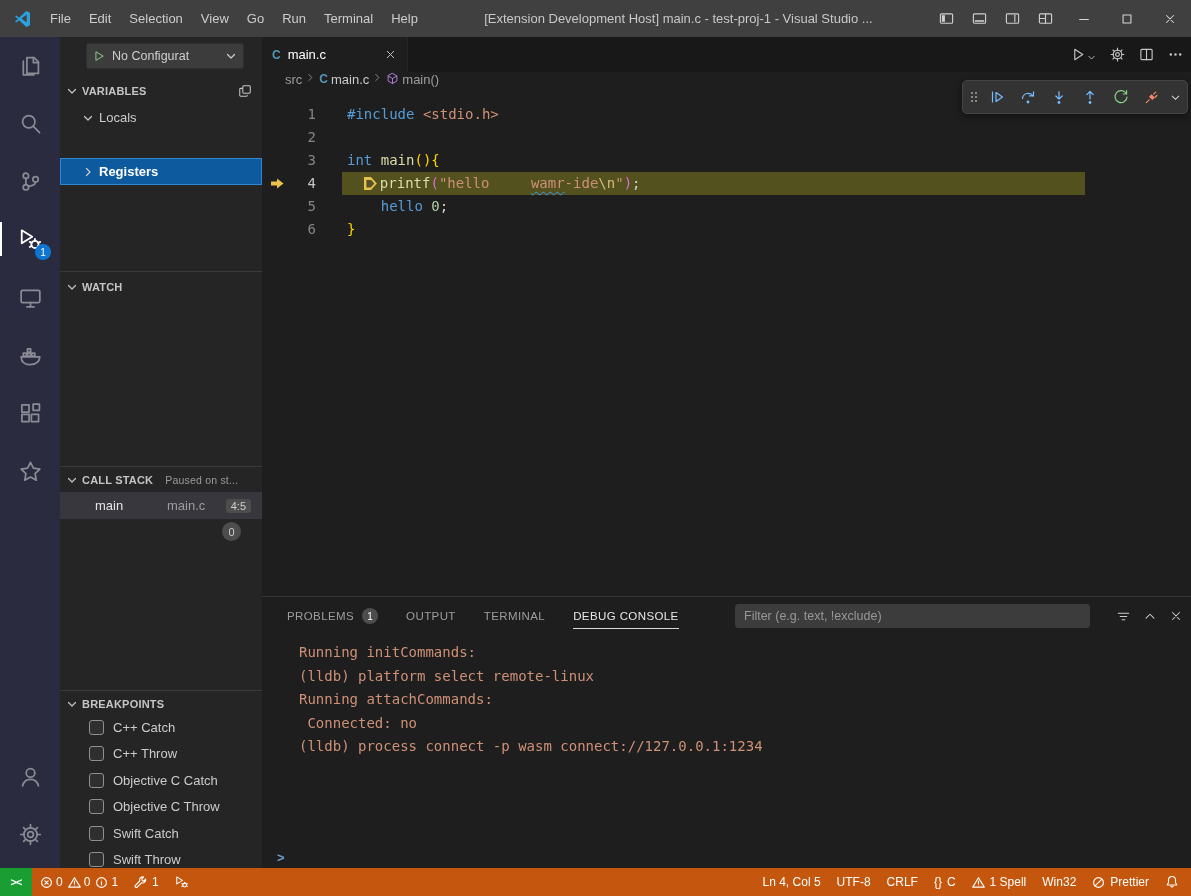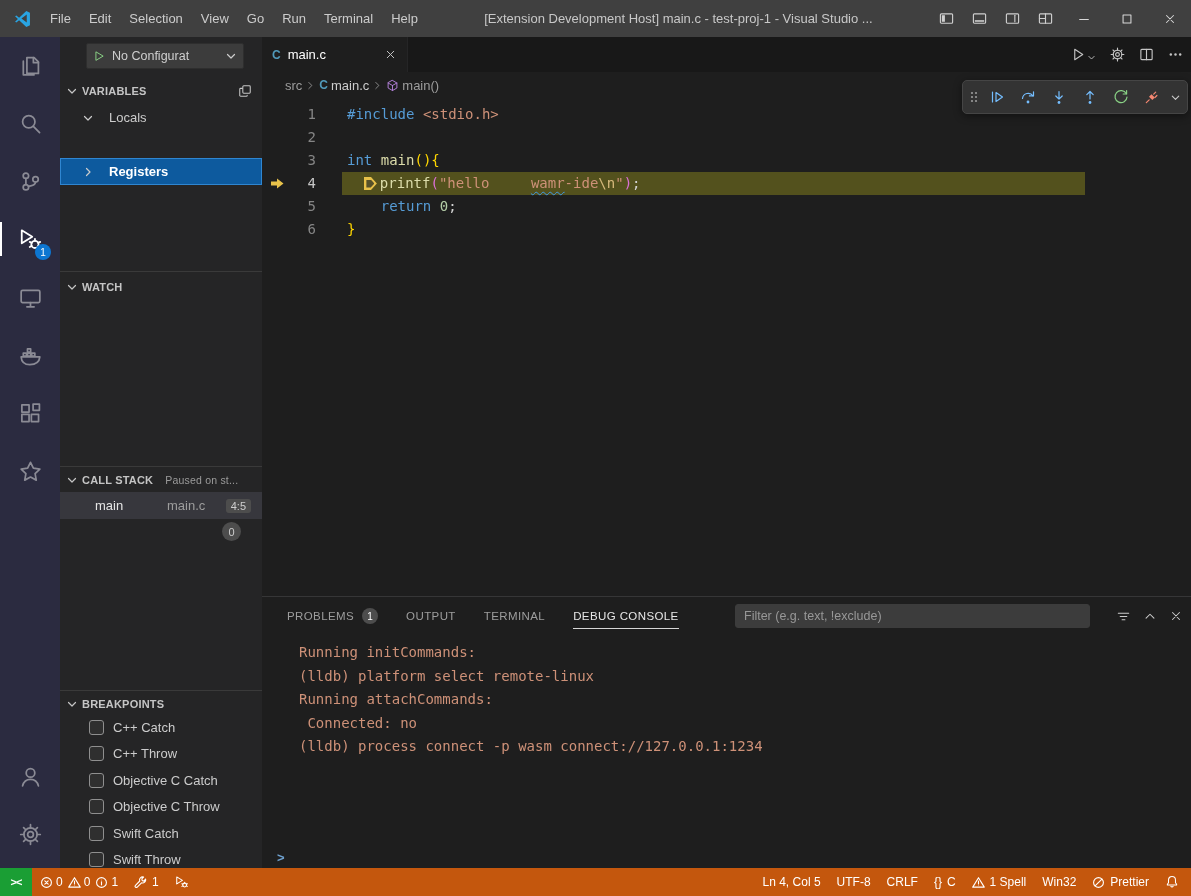--- a/index.html
+++ b/index.html
@@ -33,21 +33,21 @@
 
   
   #sidebar { position:absolute; left:60px; top:37px; width:202px; height:831px; background:#252526;
     font-size:13px; overflow:hidden; }
   .cfg-dd { position:absolute; left:26px; top:6px; width:158px; height:26px; background:#3c3c3c;
     border:1px solid #2e2e2e; border-radius:2px; display:flex; align-items:center; gap:6px; padding:0 6px; }
   .cfg-dd .lbl { flex:1; overflow:hidden; white-space:nowrap; font-size:12.5px; color:#cfcfcf; }
   .sec-head { position:absolute; left:0; right:0; height:26px; display:flex; align-items:center; gap:4px;
     padding-left:6px; font-size:11px; font-weight:bold; color:#c5c5c5; letter-spacing:.2px; }
   .sec-desc { font-weight:normal; font-size:10.5px; color:#9b9b9b; margin-left:8px; white-space:nowrap; overflow:hidden; }
-  .tree-row { position:absolute; left:0; right:0; height:27px; display:flex; align-items:center; gap:15px; padding-left:22px; }
+  .tree-row { position:absolute; left:0; right:0; height:27px; display:flex; align-items:center; gap:5px; padding-left:22px; }
   .tree-row.selected { background:var(--selection,#0d5a9e); outline:1px solid #2f86d1; outline-offset:-1px; }
   .divider { position:absolute; left:0; right:0; height:1px; background:#3a3a3a; }
   .cs-row { position:absolute; left:0; right:0; height:27px; background:#37373d; display:flex; align-items:center; padding-left:35px; }
   .cs-name { width:72px; color:#e4e4e4; }
   .cs-file { color:#9d9d9d; flex:1; }
   .cs-pill { margin-right:11px; background:#4d4d4d; color:#cfcfcf; font-size:11px; padding:1px 5px; border-radius:3px; }
   .cs-badge { position:absolute; width:19px; height:19px; border-radius:50%; background:#4d4d4d; color:#cccccc;
     font-size:11px; display:grid; place-items:center; }
   .bp-row { position:absolute; left:0; right:0; height:26px; display:flex; align-items:center; gap:9px; padding-left:29px; }
   .bp-check { appearance:none; width:15px; height:15px; border:1px solid #8f8f8f; background:#2f2f2f; border-radius:3px; }
@@ -55,21 +55,21 @@
 
   
   #editor-region { position:absolute; left:262px; top:37px; width:929px; height:559px; background:#1e1e1e; }
   #tabstrip { position:absolute; top:0; left:0; right:0; height:35px; background:#181818; display:flex; }
   .tab { width:146px; background:#1e1e1e; display:flex; align-items:center; gap:7px; padding:0 10px;
     color:#ffffff; font-size:13px; border-right:1px solid #252526; }
   .lang-c { color:#519aba; font-weight:bold; font-size:12px; }
   .tab-close { margin-left:auto; color:#c5c5c5; }
   .editor-actions { position:absolute; right:8px; top:0; height:35px; display:flex; align-items:center; gap:14px; color:#c5c5c5; }
   .ea-run { display:flex; align-items:flex-end; gap:1px; }
-  #breadcrumbs { position:absolute; top:35px; left:0; right:0; height:26px; display:flex; align-items:center;
+  #breadcrumbs { position:absolute; top:35px; left:0; right:0; height:26px; display:flex; 
     gap:3px; padding-left:23px; color:#9d9d9d; font-size:13px; }
   .bc-file { color:#cccccc; }
   #code-area { position:absolute; top:61px; left:0; right:0; bottom:0;
     font-family:"DejaVu Sans Mono","Liberation Mono",monospace; font-size:14px; padding-top:5px; }
   .code-line { position:relative; height:23px; line-height:23px; }
   .ln { position:absolute; left:0; width:54px; text-align:right; color:#858585; }
   .code-line.current .ln { color:#c6c6c6; }
   .lc { position:absolute; left:85px; top:0; white-space:pre; color:#d4d4d4; }
   .dbg-line-bg { position:absolute; left:80px; top:0; width:743px; height:23px; background:var(--debugline,#53511d); }
   .gutter-arrow { position:absolute; left:8px; top:5px; }
@@ -436,21 +436,21 @@
         <span class="gutter-arrow">
           <svg width="15" height="13" viewBox="0 0 15 13">
               <path d="M1 4.5h6v-3L13.5 6.5 7 11.5v-3H1z" fill="#e8c24a"></path>
             </svg>
         </span>
         <span class="ln">4</span>
         <span class="lc"><span class="tk-pl">  </span><span class="inline-bp"></span><span class="tk-fn">printf</span><span class="tk-b2">(</span><span class="tk-str">"hello </span><span class="tk-str misspell">wamr</span><span class="tk-str">-ide</span><span class="tk-esc">\n</span><span class="tk-str">"</span><span class="tk-b2">)</span><span class="tk-pl">;</span></span>
       </div>
       <div class="code-line">
         <span class="ln">5</span>
-        <span class="lc"><span class="tk-pl">    </span><span class="tk-kw">return</span><span class="tk-pl"> </span><span class="tk-num">0</span><span class="tk-pl">;</span></span>
+        <span class="lc"><span class="tk-pl">    </span><span class="tk-kw">hello</span><span class="tk-pl"> </span><span class="tk-num">0</span><span class="tk-pl">;</span></span>
       </div>
       <div class="code-line">
         <span class="ln">6</span>
         <span class="lc"><span class="tk-b1">}</span></span>
       </div>
     </div>
 
     <div id="debug-toolbar">
       <span class="c-grip">
         <svg width="10" height="16" viewBox="0 0 10 16" fill="currentColor">

